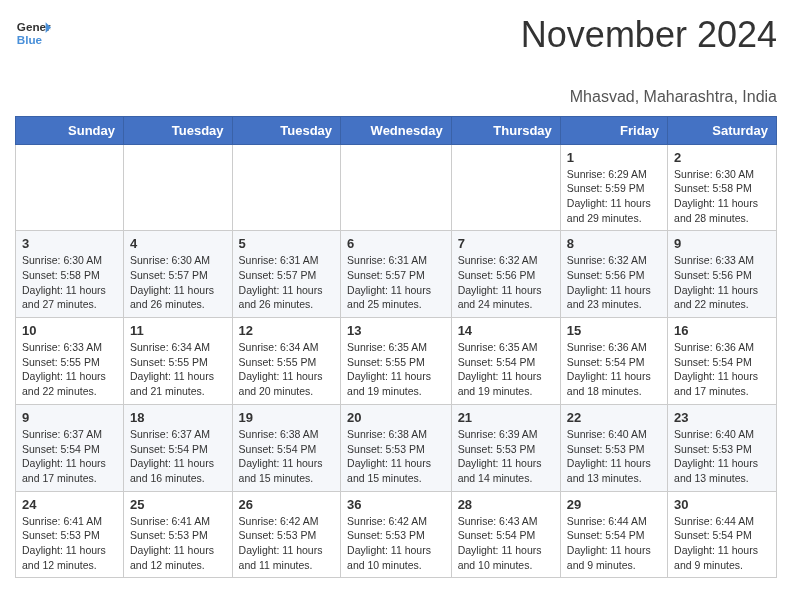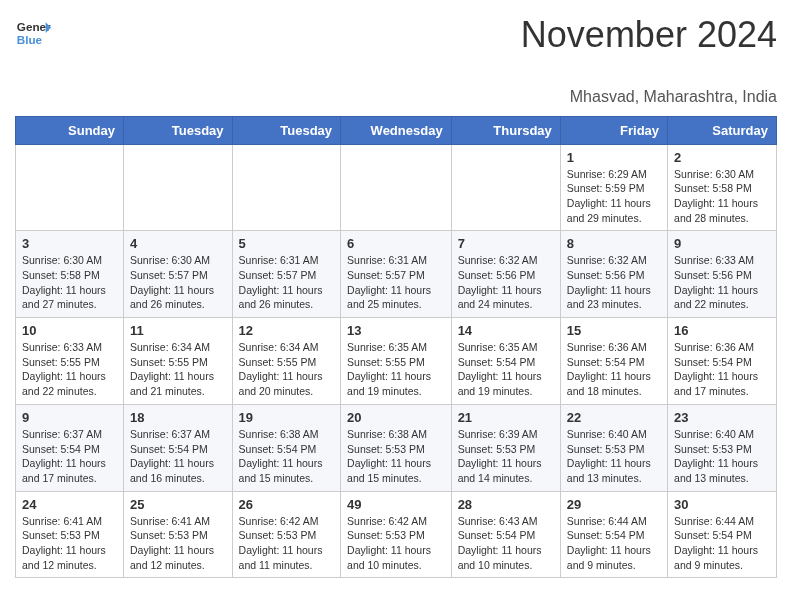--- a/index.html
+++ b/index.html
@@ -223,21 +223,21 @@
         </td>
         <td>
           <span class="day-num">25</span>
           <div class="day-info">Sunrise: 6:41 AM<br>Sunset: 5:53 PM<br>Daylight: 11 hours and 12 minutes.</div>
         </td>
         <td>
           <span class="day-num">26</span>
           <div class="day-info">Sunrise: 6:42 AM<br>Sunset: 5:53 PM<br>Daylight: 11 hours and 11 minutes.</div>
         </td>
         <td>
-          <span class="day-num">49</span>
+          <span class="day-num">36</span>
           <div class="day-info">Sunrise: 6:42 AM<br>Sunset: 5:53 PM<br>Daylight: 11 hours and 10 minutes.</div>
         </td>
         <td>
           <span class="day-num">28</span>
           <div class="day-info">Sunrise: 6:43 AM<br>Sunset: 5:54 PM<br>Daylight: 11 hours and 10 minutes.</div>
         </td>
         <td>
           <span class="day-num">29</span>
           <div class="day-info">Sunrise: 6:44 AM<br>Sunset: 5:54 PM<br>Daylight: 11 hours and 9 minutes.</div>
         </td>

